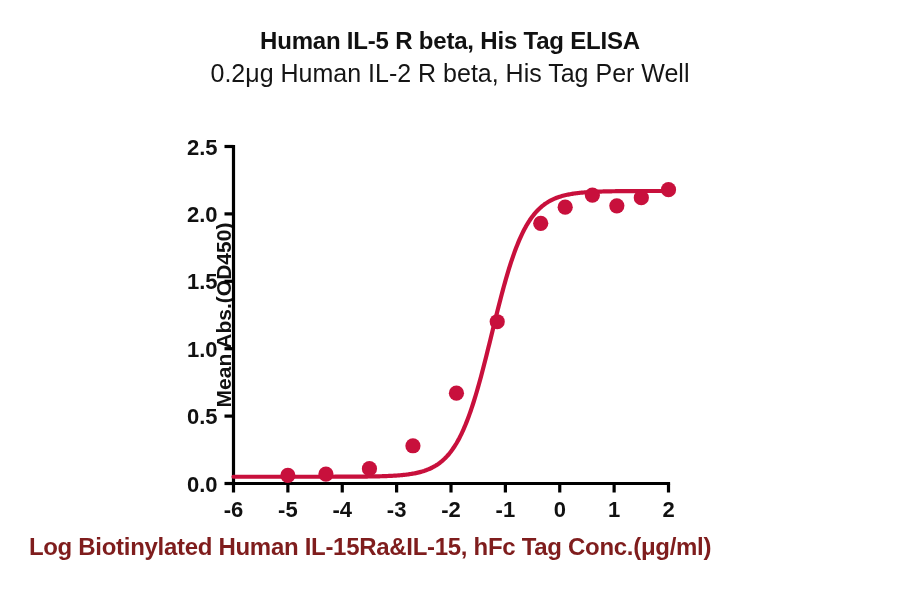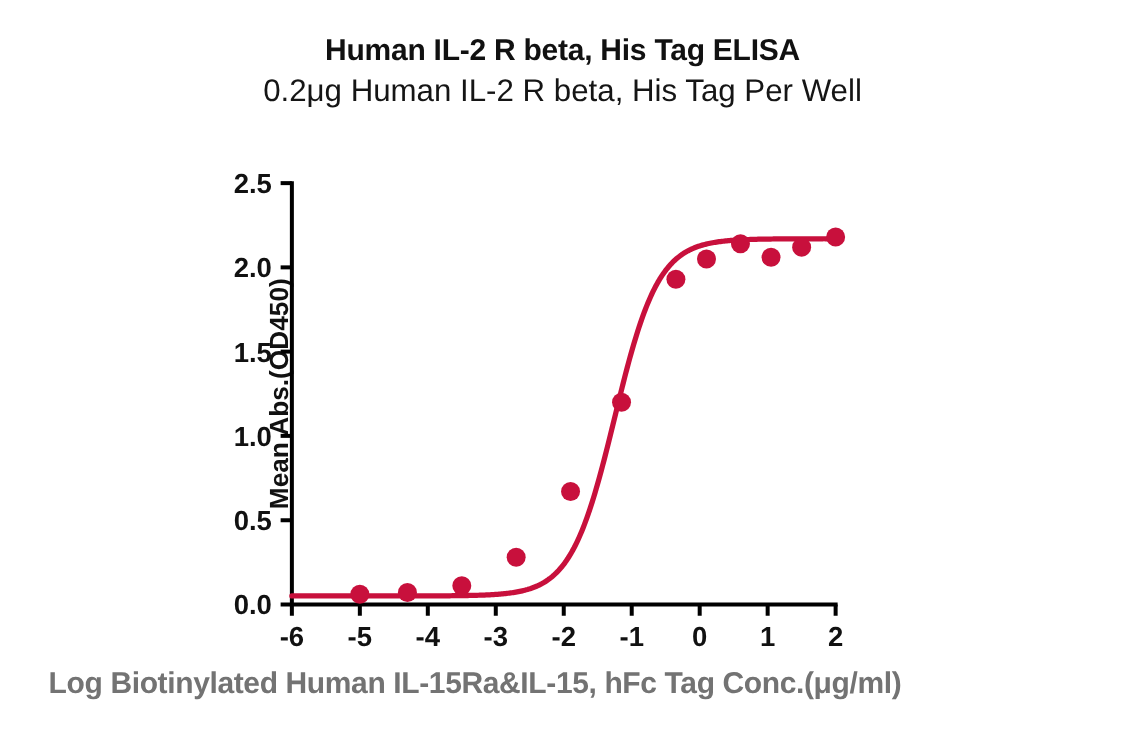--- a/index.html
+++ b/index.html
@@ -61,28 +61,28 @@
   }
   .ylabel-wrap {
     position: absolute;
     left: 150px;
     top: 146px;
     width: 40px;
     height: 337px;
   }
   .xlabel {
     position: absolute;
-    left: 16px;
+    left: 6px;
     top: 533px;
     width: 728px;
     text-align: center;
     font-size: 24px;
     font-weight: bold;
     letter-spacing: -0.3px;
-    color: #737373;
+    color: #7f1d1d;
     white-space: nowrap;
   }
 
   
   #plot {
     position: absolute;
     left: 0;
     top: 0;
   }
 
@@ -109,21 +109,21 @@
     stroke-linecap: round;
     stroke-linejoin: round;
   }
 </style>
 </head>
 <body>
 
 <div id="figure">
 
   <div class="title-block">
-    <div class="chart-title">Human IL-2 R beta, His Tag ELISA</div>
+    <div class="chart-title">Human IL-5 R beta, His Tag ELISA</div>
     <div class="chart-subtitle">0.2μg Human IL-2 R beta, His Tag Per Well</div>
   </div>
 
   <div class="ylabel-wrap">
     <div class="ylabel">Mean Abs.(OD450)</div>
   </div>
 
   <div class="xlabel">Log Biotinylated Human IL-15Ra&amp;IL-15, hFc Tag Conc.(μg/ml)</div>
 
   <svg id="plot" width="900" height="594">

